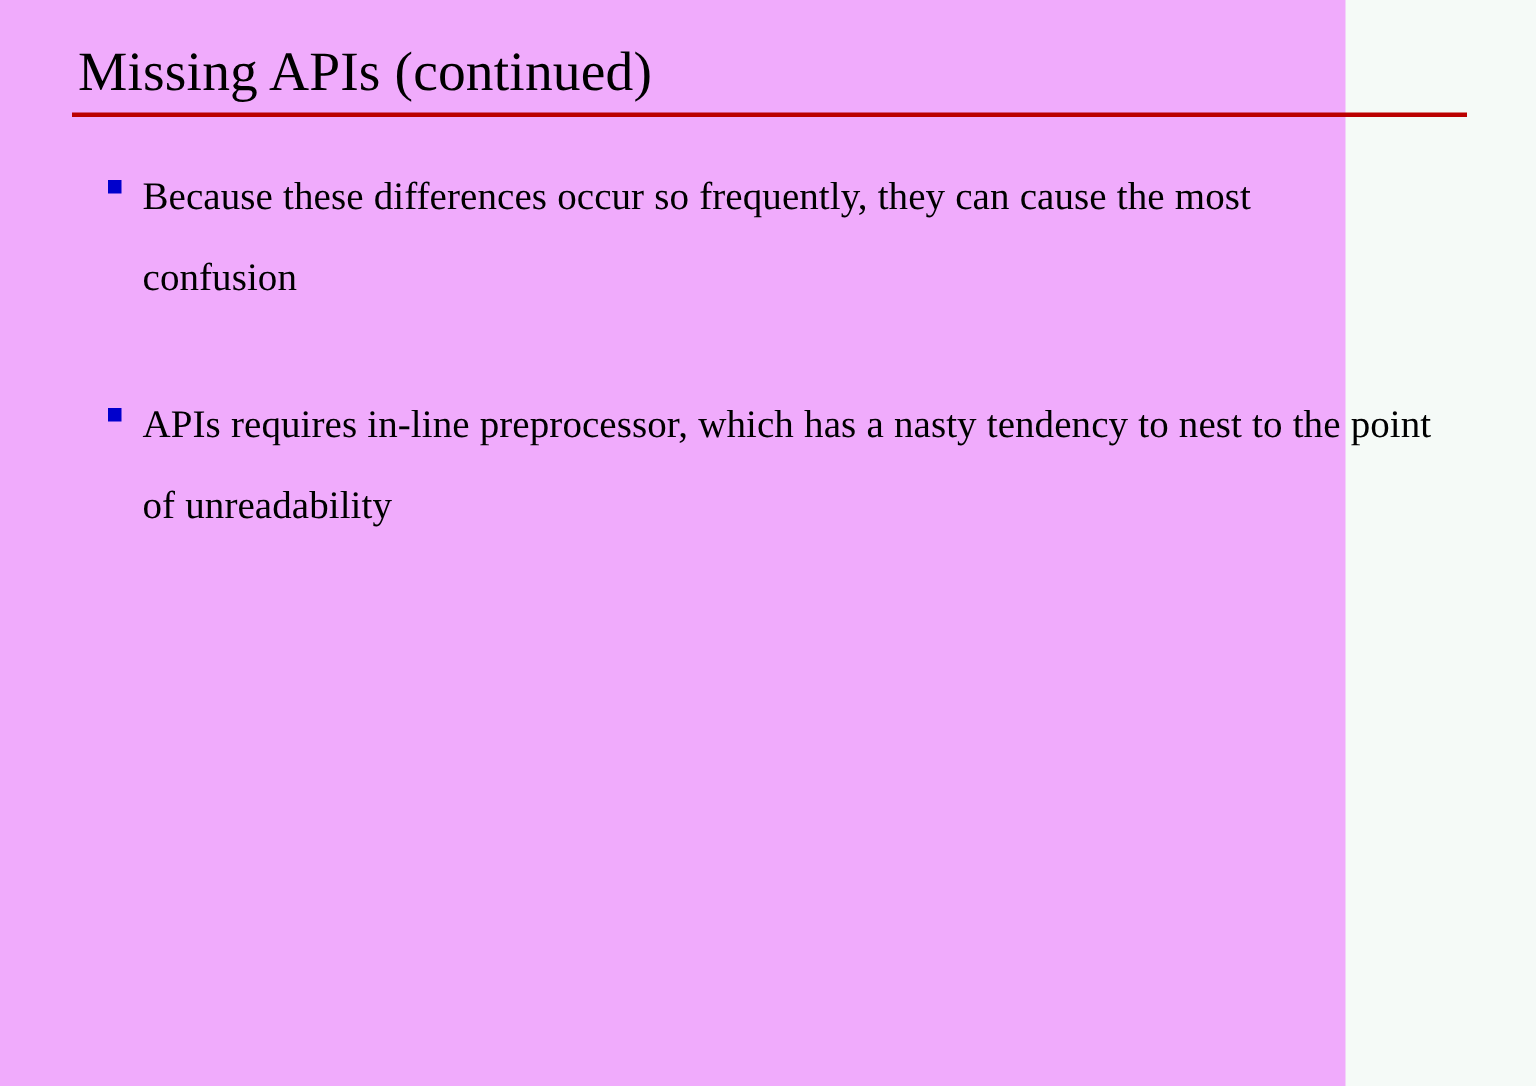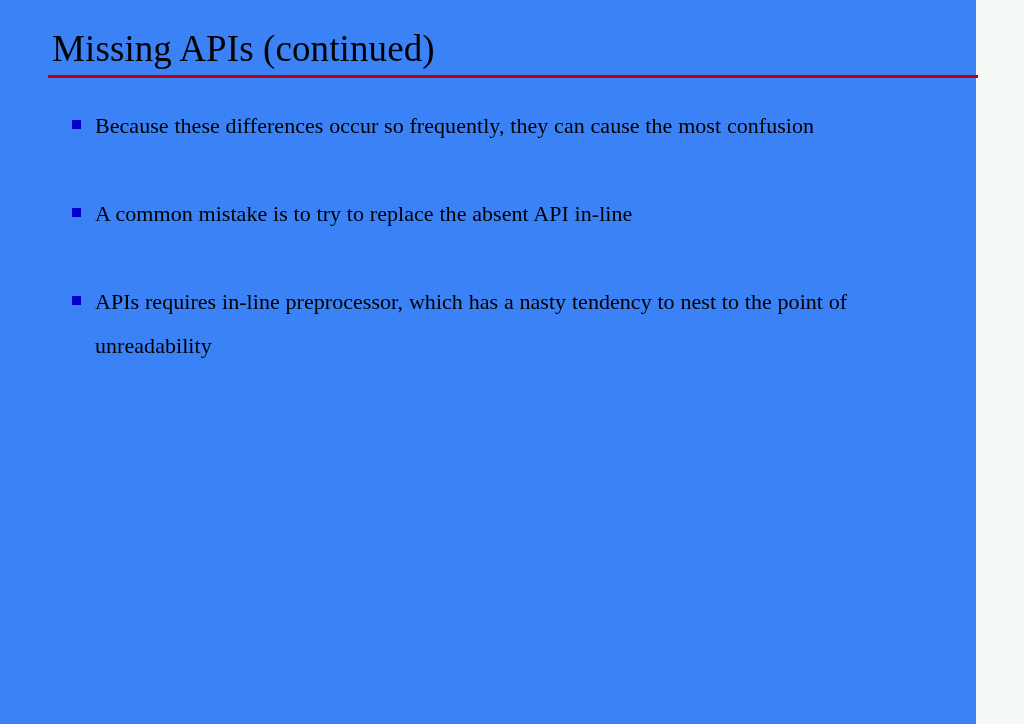--- a/index.html
+++ b/index.html
@@ -11,23 +11,23 @@
     width: 1024px;
     height: 724px;
     overflow: hidden;
     background: #f5faf7;
     font-family: "Liberation Serif", "DejaVu Serif", serif;
     -webkit-font-smoothing: antialiased;
   }
 
   #slide {
     position: relative;
-    width: 976px;
+    width: 897px;
     height: 724px;
-    background: #3b82f6;
+    background: #f0abfc;
     box-sizing: border-box;
     text-decoration: underline;
   }
 
   
   #title-block {
     position: absolute;
     left: 48px;
     top: 26px;
     width: 932px;
@@ -77,22 +77,22 @@
     top: 16px;
     width: 9px;
     height: 9px;
     background: #0000cc;
     display: block;
   }
 
   .bullet-text {
     display: block;
     font-family: "Liberation Serif", "DejaVu Serif", serif;
-    font-size: 22px;
-    line-height: 44px;
+    font-size: 26px;
+    line-height: 54px;
     color: #000000;
     margin: 0;
     padding: 0;
     letter-spacing: 0.05px;
     word-spacing: 0.2px;
   }
 
   
   #bullet-0 .bullet-text { max-width: 800px; }
   #bullet-1 .bullet-text { max-width: 838px; }
@@ -109,24 +109,20 @@
 
   <div id="title-rule"></div>
 
   <div id="body-block">
 
     <div class="bullet-item" id="bullet-0">
       <span class="bullet-marker"></span>
       <span class="bullet-text">Because these differences occur so frequently, they can cause the most confusion</span>
     </div>
 
-    <div class="bullet-item" id="bullet-1">
-      <span class="bullet-marker"></span>
-      <span class="bullet-text">A common mistake is to try to replace the absent API in-line</span>
-    </div>
 
     <div class="bullet-item" id="bullet-2">
       <span class="bullet-marker"></span>
       <span class="bullet-text">APIs requires in-line preprocessor, which has a nasty tendency to nest to the point of unreadability</span>
     </div>
 
   </div>
 
 </div>
 

